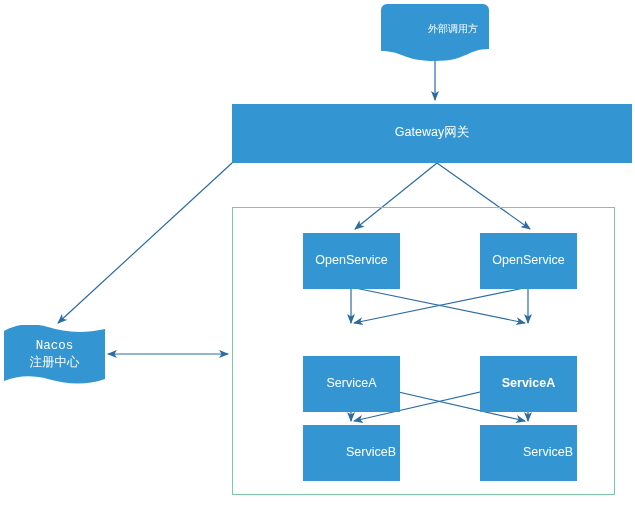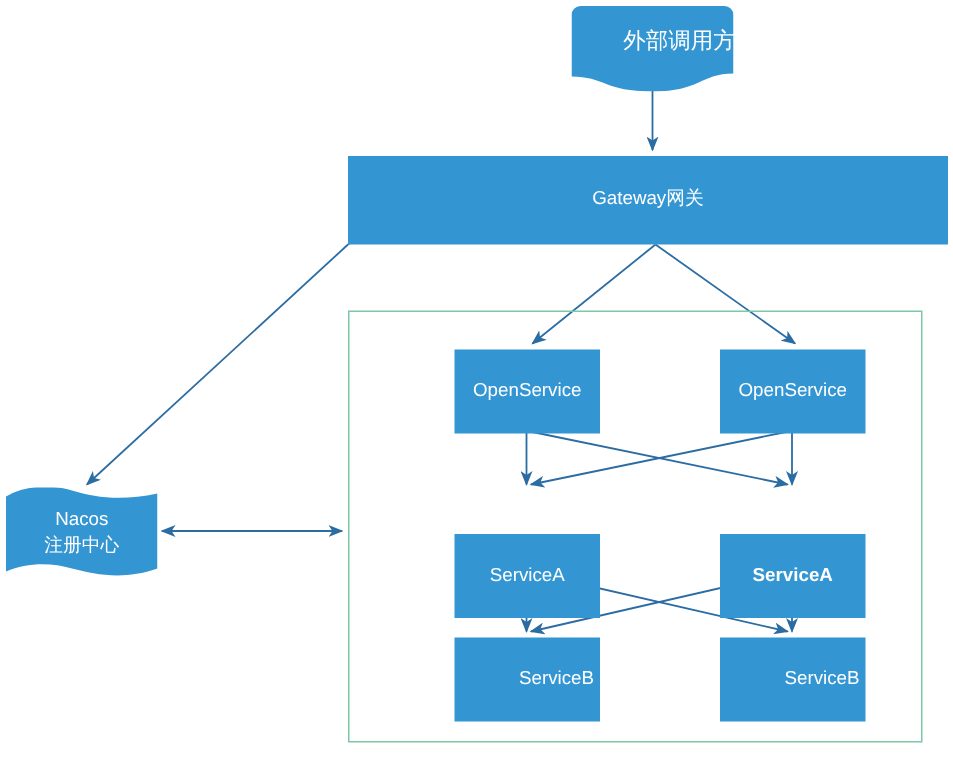--- a/index.html
+++ b/index.html
@@ -24,21 +24,21 @@
     line-height:1.38;
     box-sizing:border-box;
     z-index:3;
   }
   .node span{display:block;white-space:nowrap;}
 
   
   #external-caller{
     left:381px;top:4px;width:108px;height:57px;
     background:transparent;
-    font-size:15px;
+    font-size:10px;
     padding-bottom:8px;
     padding-left:36px;
   }
   #external-caller .wave-bg{
     position:absolute;inset:0;z-index:0;
   }
   #external-caller span{position:relative;z-index:1;}
 
   
   #gateway-node{
@@ -49,21 +49,21 @@
   #gateway-node .ln1{margin-bottom:1px;}
 
   
   #nacos-node{
     left:4px;top:325px;width:101px;height:60px;
     background:transparent;
     font-size:12.5px;
     flex-direction:column;
   }
   #nacos-node .tape-bg{position:absolute;inset:0;z-index:0;}
-  #nacos-node span{position:relative;z-index:1;}
+  #nacos-node span{position:relative;z-index:1;font-family:Liberation Mono, monospace;}
 
   
   #service-container{
     position:absolute;
     left:232px;top:207px;
     width:383px;height:288px;
     border:1px solid #7cc7a6;
     box-sizing:border-box;
     background:transparent;
     z-index:1;

